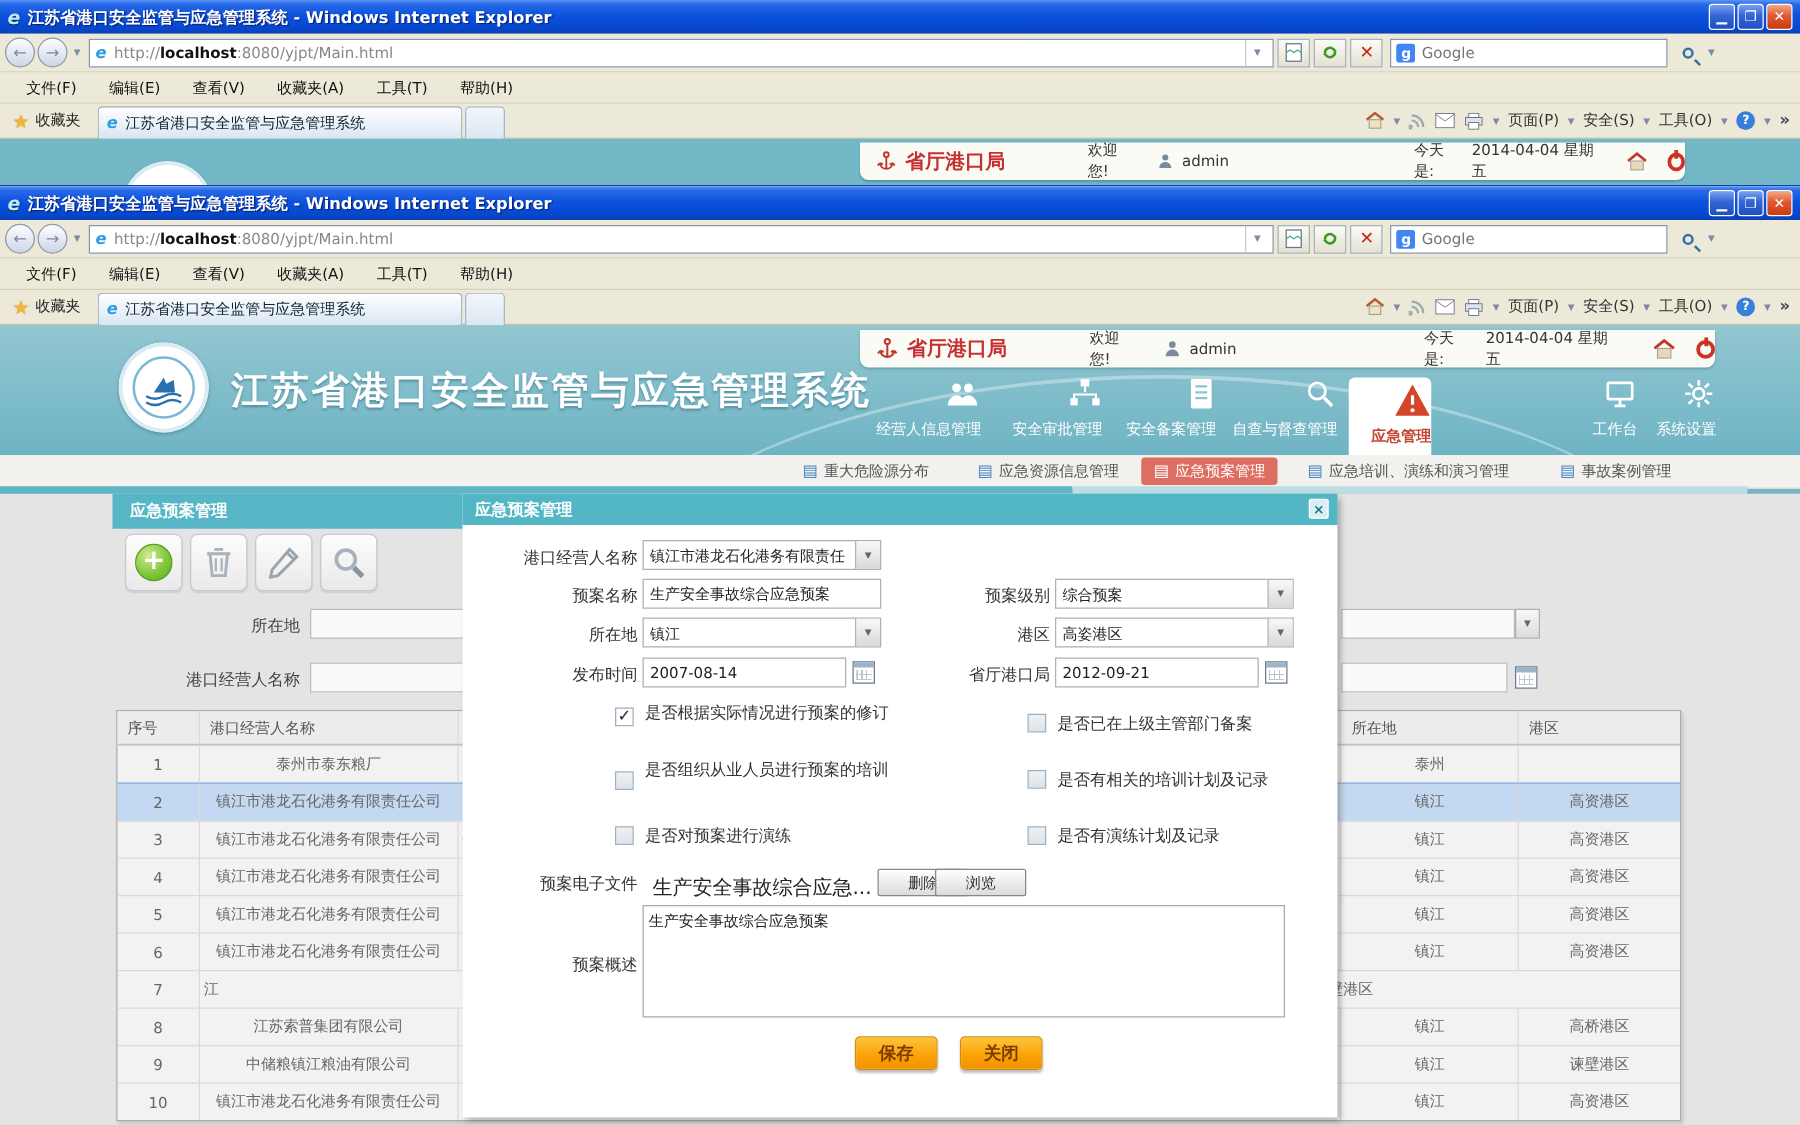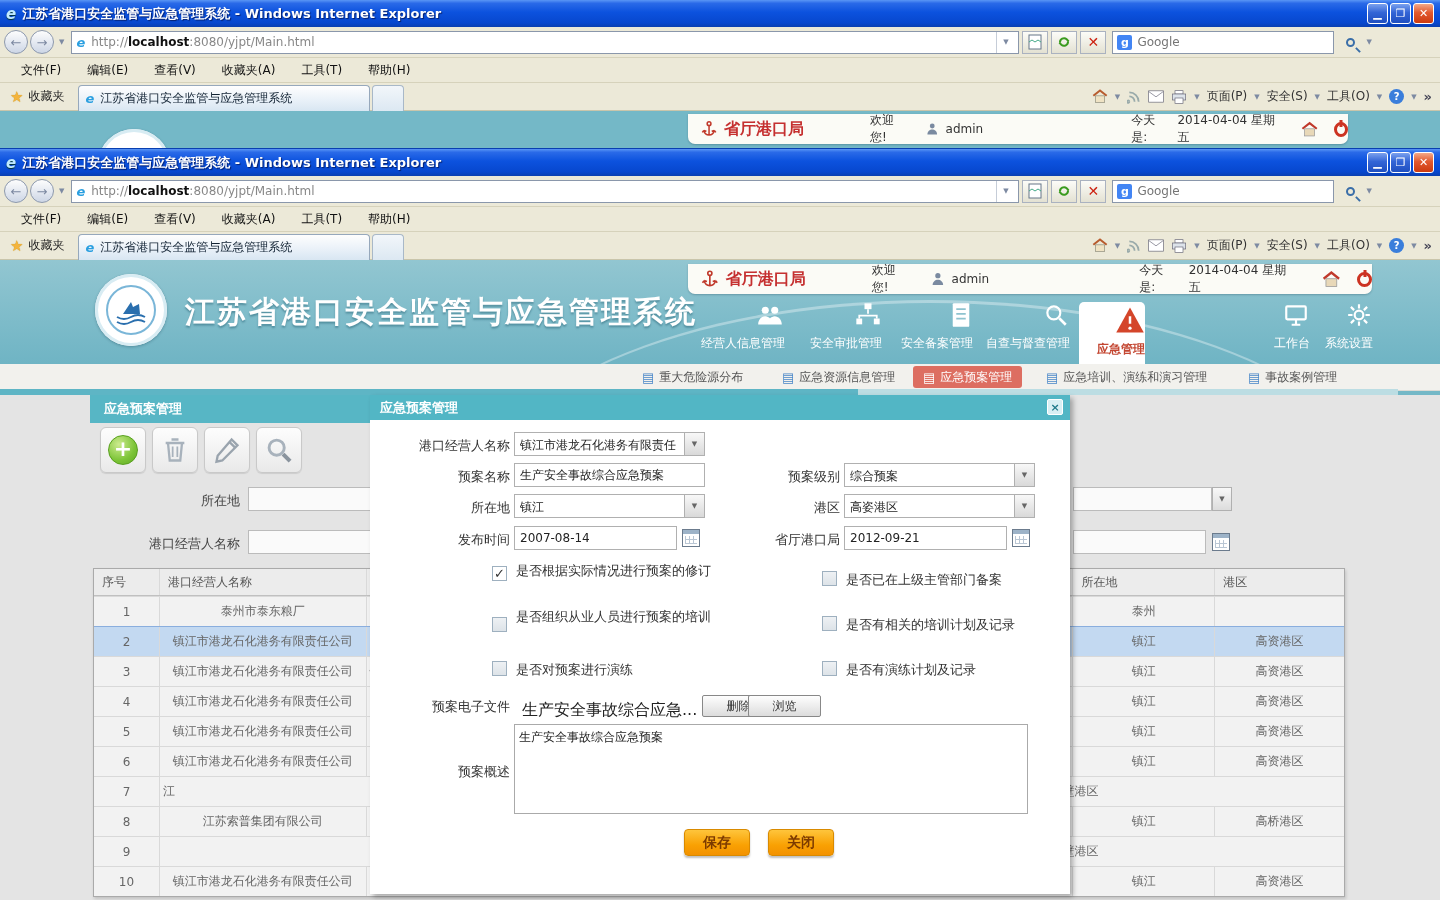--- a/index.html
+++ b/index.html
@@ -534,20 +534,21 @@
         </div>
         <div class="trow">
           <div class="tc c-no">8</div>
             <div class="tc c-op">江苏索普集团有限公司</div>
             <div class="tc c-plan"></div>
             <div class="tc c-loc">镇江</div>
             <div class="tc c-area">高桥港区</div>
         </div>
         <div class="trow">
           <div class="tc c-no">9</div>
+            <div class="tc c-op">中储粮镇江粮油有限公司</div>
             <div class="tc c-plan"></div>
             <div class="tc c-loc">镇江</div>
             <div class="tc c-area">谏壁港区</div>
         </div>
         <div class="trow">
           <div class="tc c-no">10</div>
             <div class="tc c-op">镇江市港龙石化港务有限责任公司</div>
             <div class="tc c-plan"></div>
             <div class="tc c-loc">镇江</div>
             <div class="tc c-area">高资港区</div>

